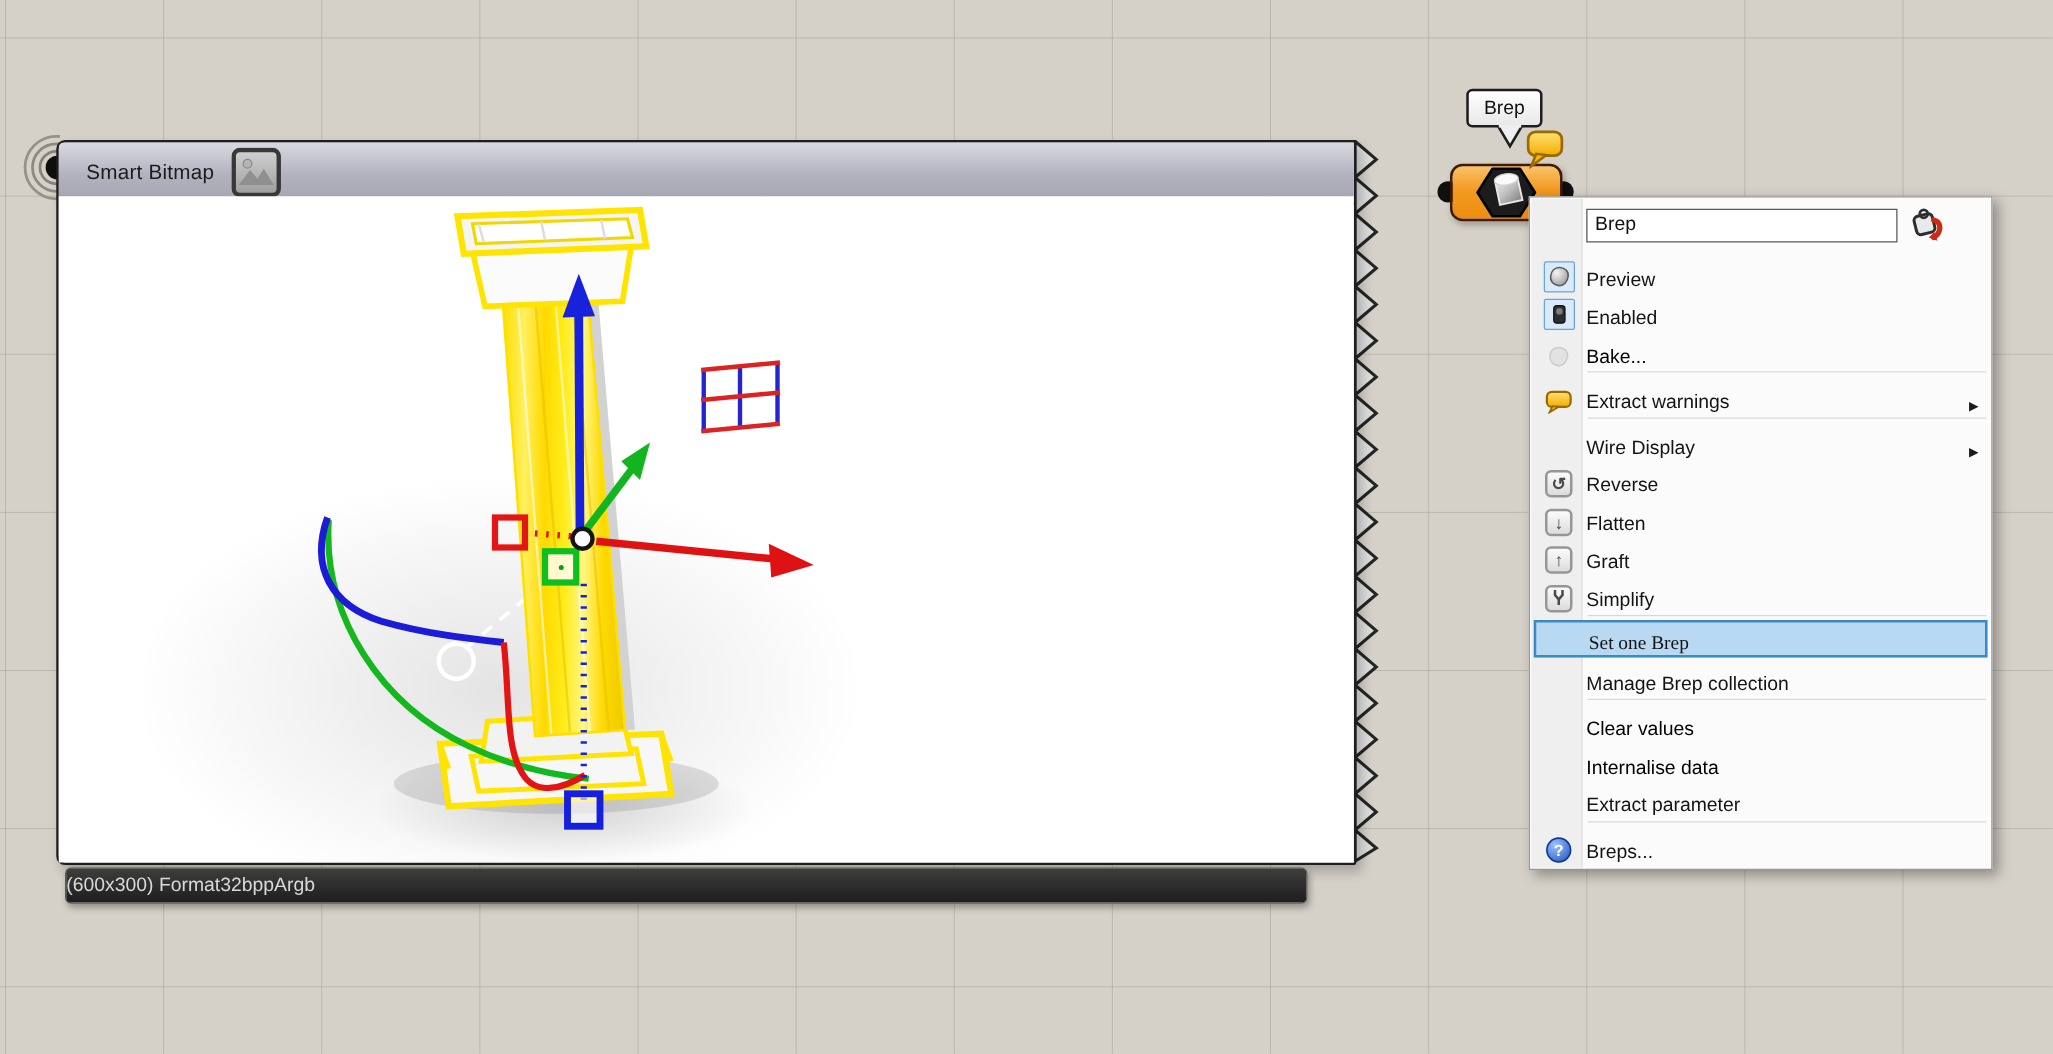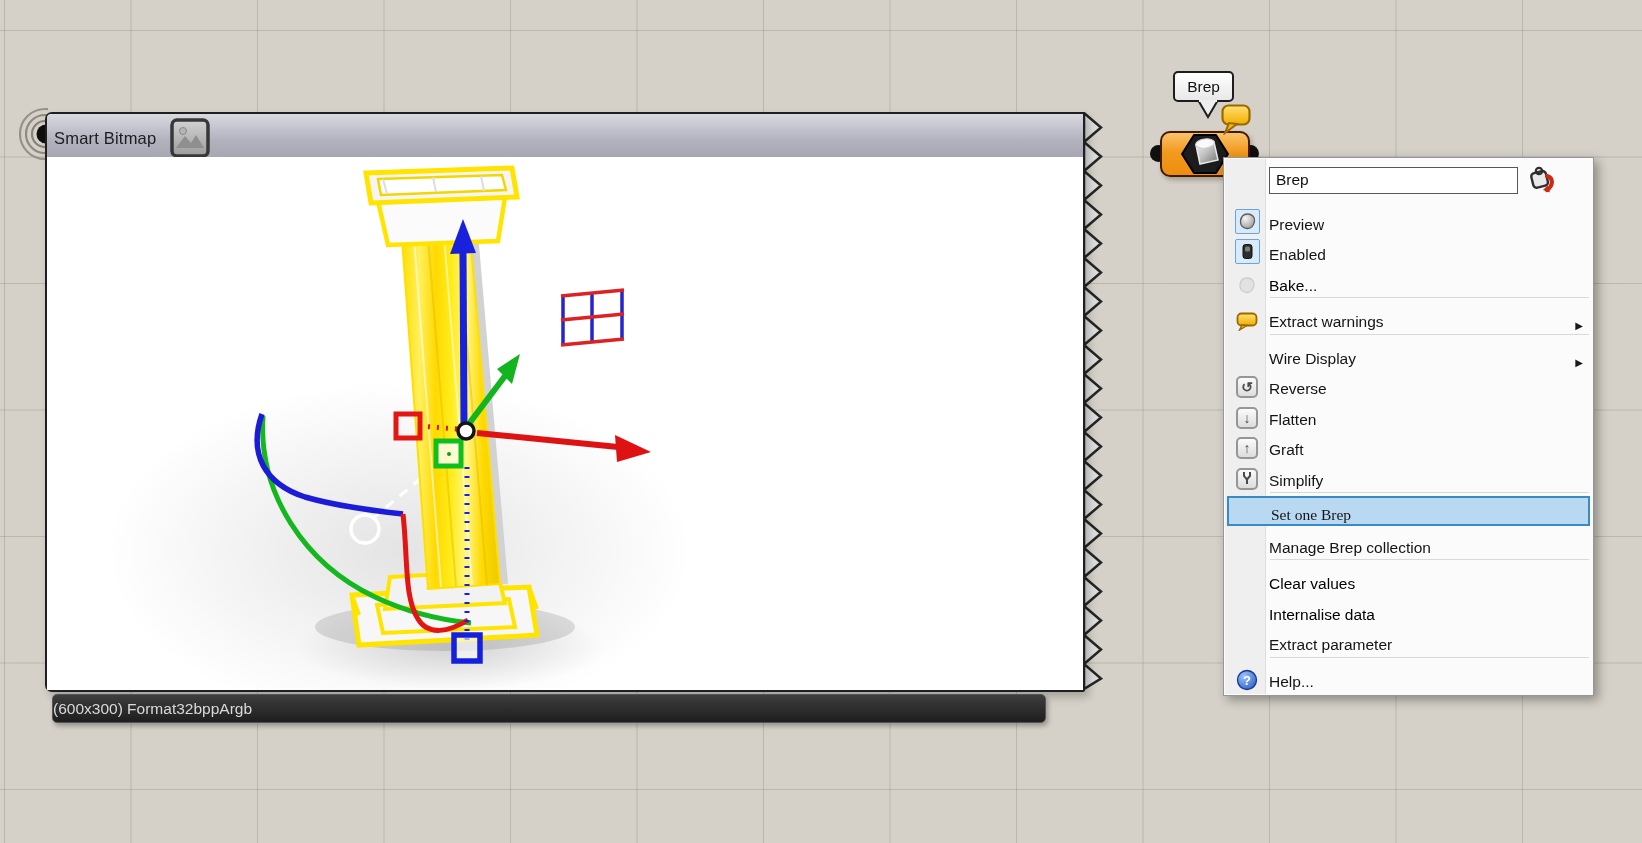--- a/index.html
+++ b/index.html
@@ -16,21 +16,21 @@
   
   .panel{
     position:absolute;left:45px;top:112px;width:1040px;height:580px;
     box-sizing:border-box;border:2.5px solid #1f1f1f;border-radius:7px 2px 2px 7px;
     background:#fff;box-shadow:4px 5px 9px rgba(0,0,0,0.22);z-index:3;
   }
   .titlebar{
     height:50px;box-sizing:border-box;border-bottom:2.5px solid #1f1f1f;
     background:linear-gradient(#d9d9e1,#b2b2bf 55%,#a4a4b1);
     border-radius:4px 0 0 0;
-    display:flex;align-items:center;padding-left:7px;
+    display:flex;align-items:center;padding-left:22px;
   }
   .titlebar .ttl{font-size:16.5px;color:#1c1c1c;letter-spacing:.2px;}
   .title-icon{margin-left:14px;width:40px;height:40px;position:relative;top:0px;}
   .image-area{
     position:absolute;left:0;top:43px;right:0;bottom:0;
     background:
       radial-gradient(ellipse 430px 250px at 34% 74%, rgba(120,120,120,0.20), rgba(255,255,255,0) 68%),
       radial-gradient(ellipse 220px 60px at 39% 92%, rgba(110,110,110,0.25), rgba(255,255,255,0) 70%),
       #ffffff;
     overflow:hidden;
@@ -373,15 +373,15 @@
           <defs>
             <radialGradient id="hG" cx="0.35" cy="0.3" r="0.95">
         <stop offset="0" stop-color="#9cc2ff"></stop>
               <stop offset="1" stop-color="#1b4fc0"></stop>
             </radialGradient>
           </defs>
         <circle cx="11" cy="11" r="9.5" fill="url(#hG)" stroke="#123a8a" stroke-width="1.3"></circle>
         <text x="11" y="15.5" text-anchor="middle" font-family="Liberation Sans, sans-serif" font-size="13" font-weight="bold" fill="#ffffff">?</text>
       </svg>
     </span>
-    <span class="mi-label">Help...</span>
+    <span class="mi-label">Breps...</span>
   </div>
 </div>
 
 </body></html>

